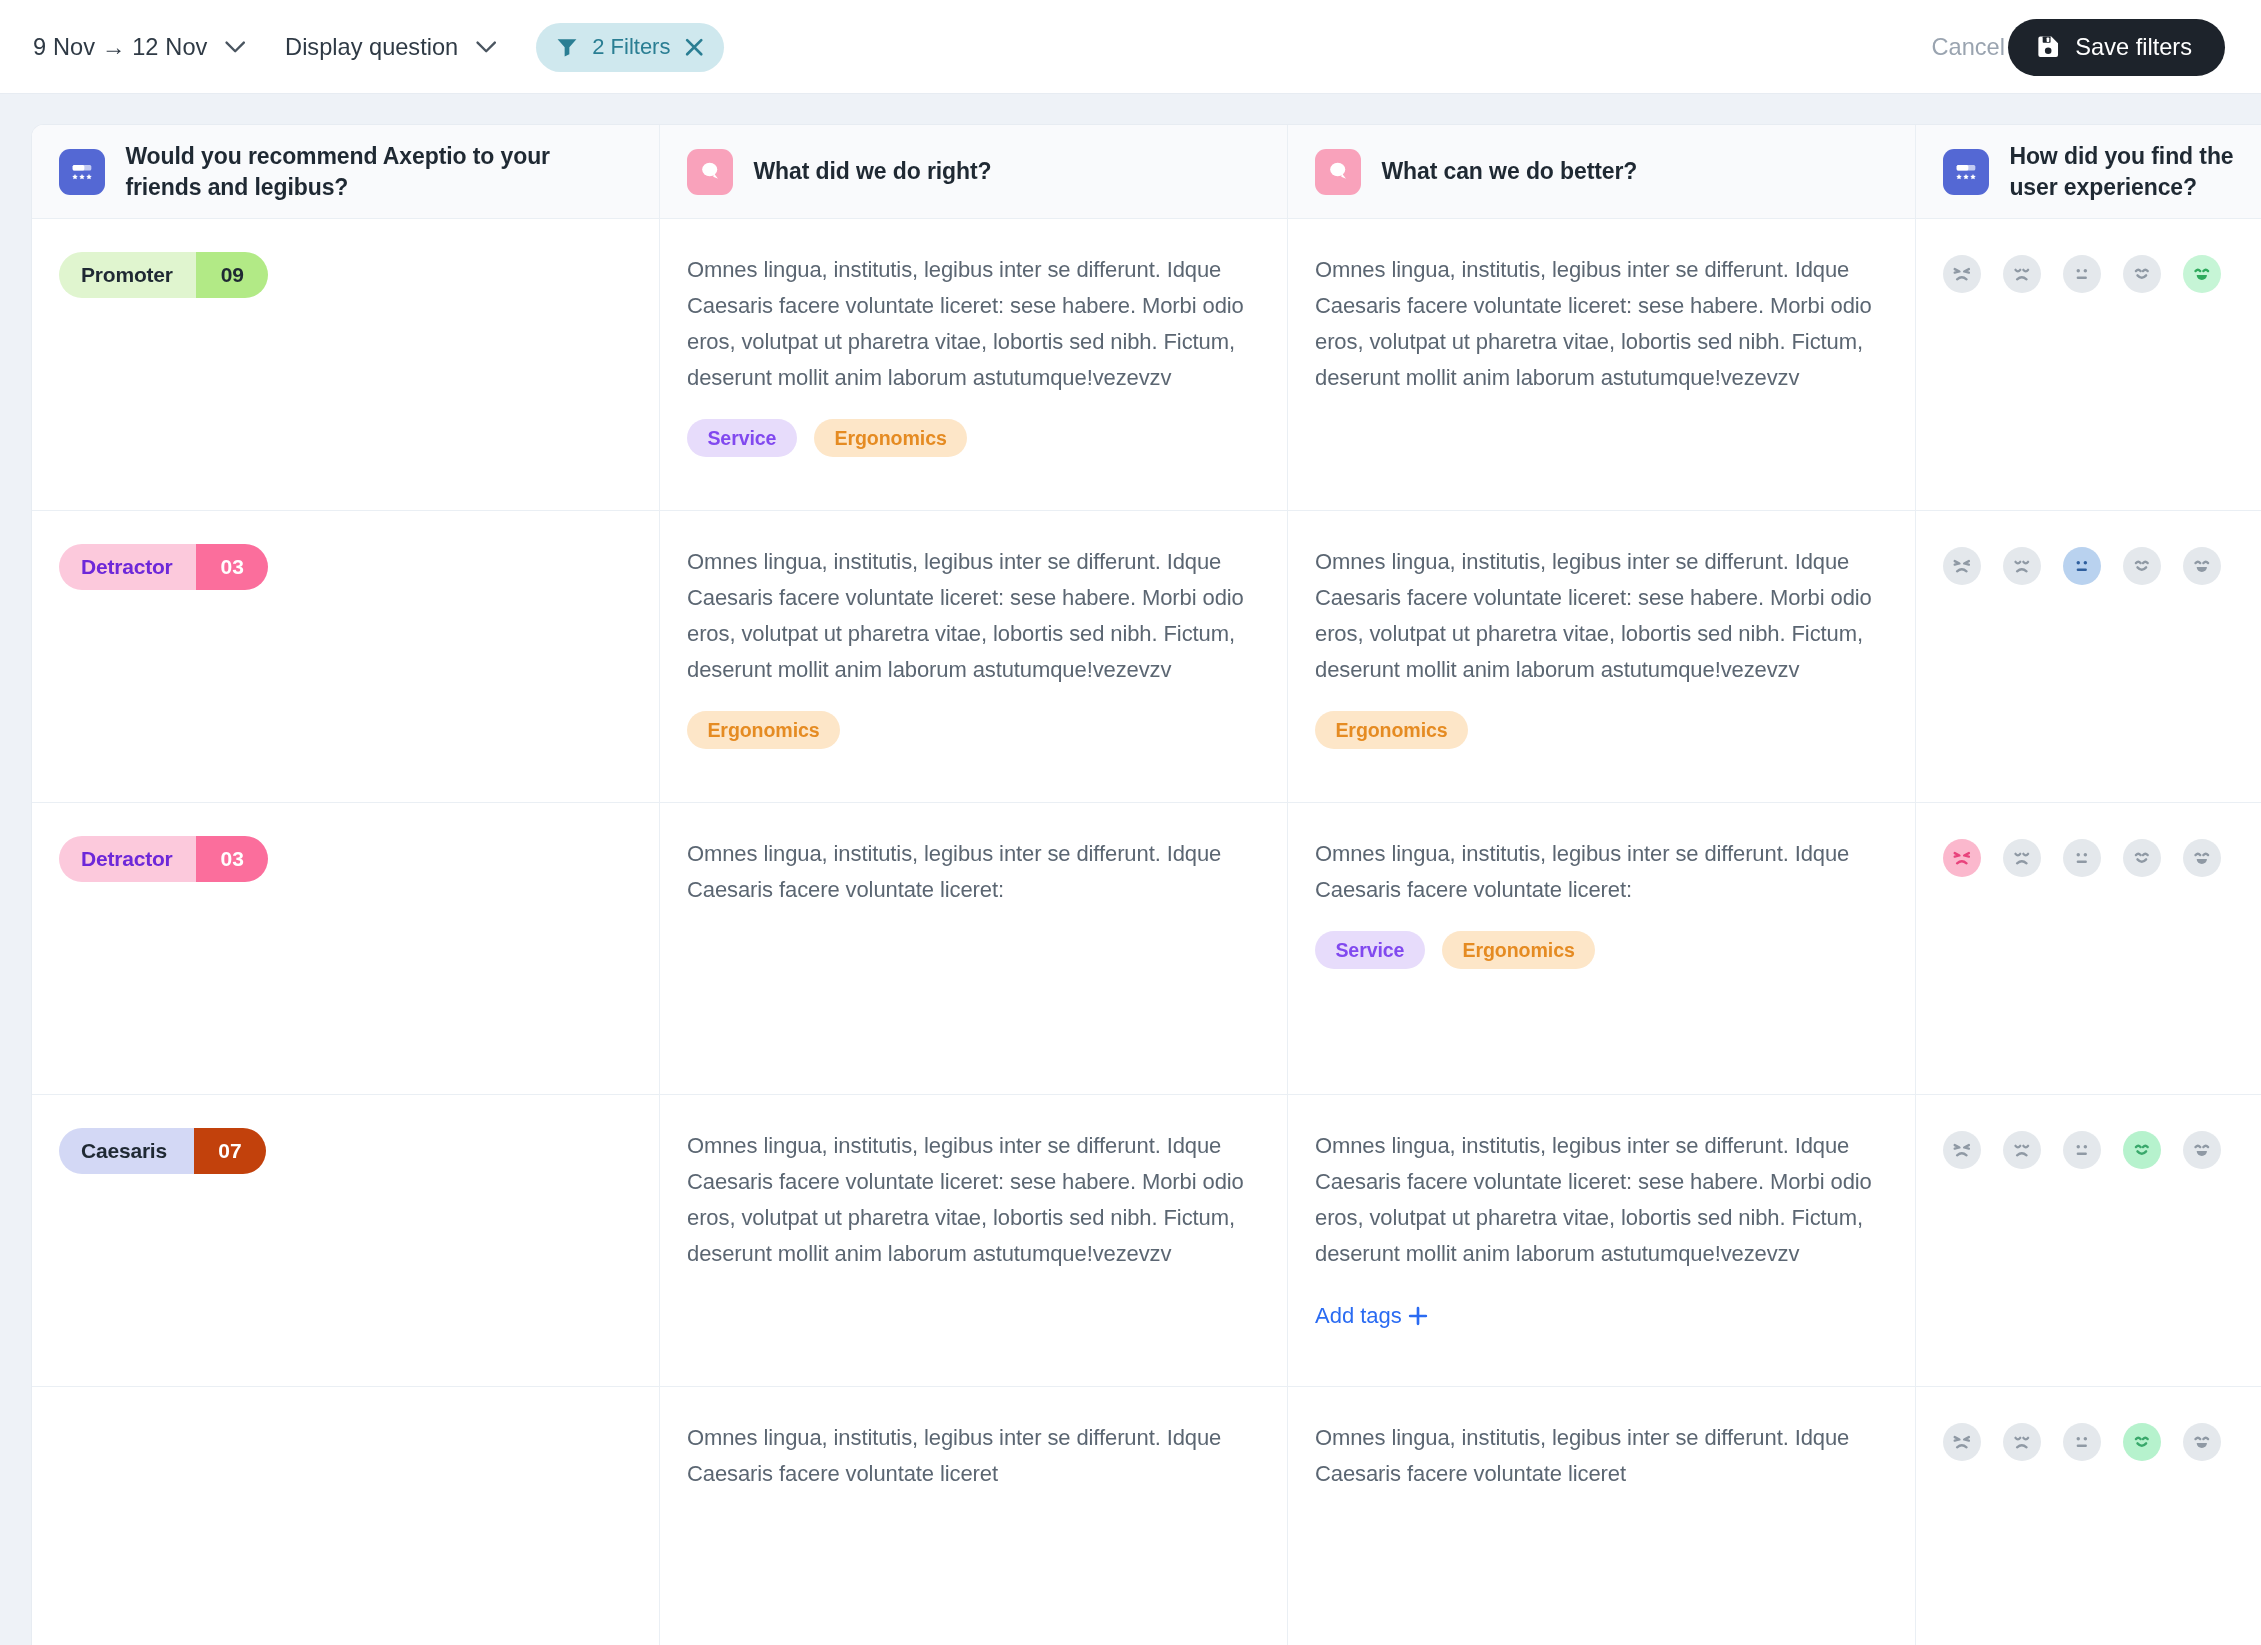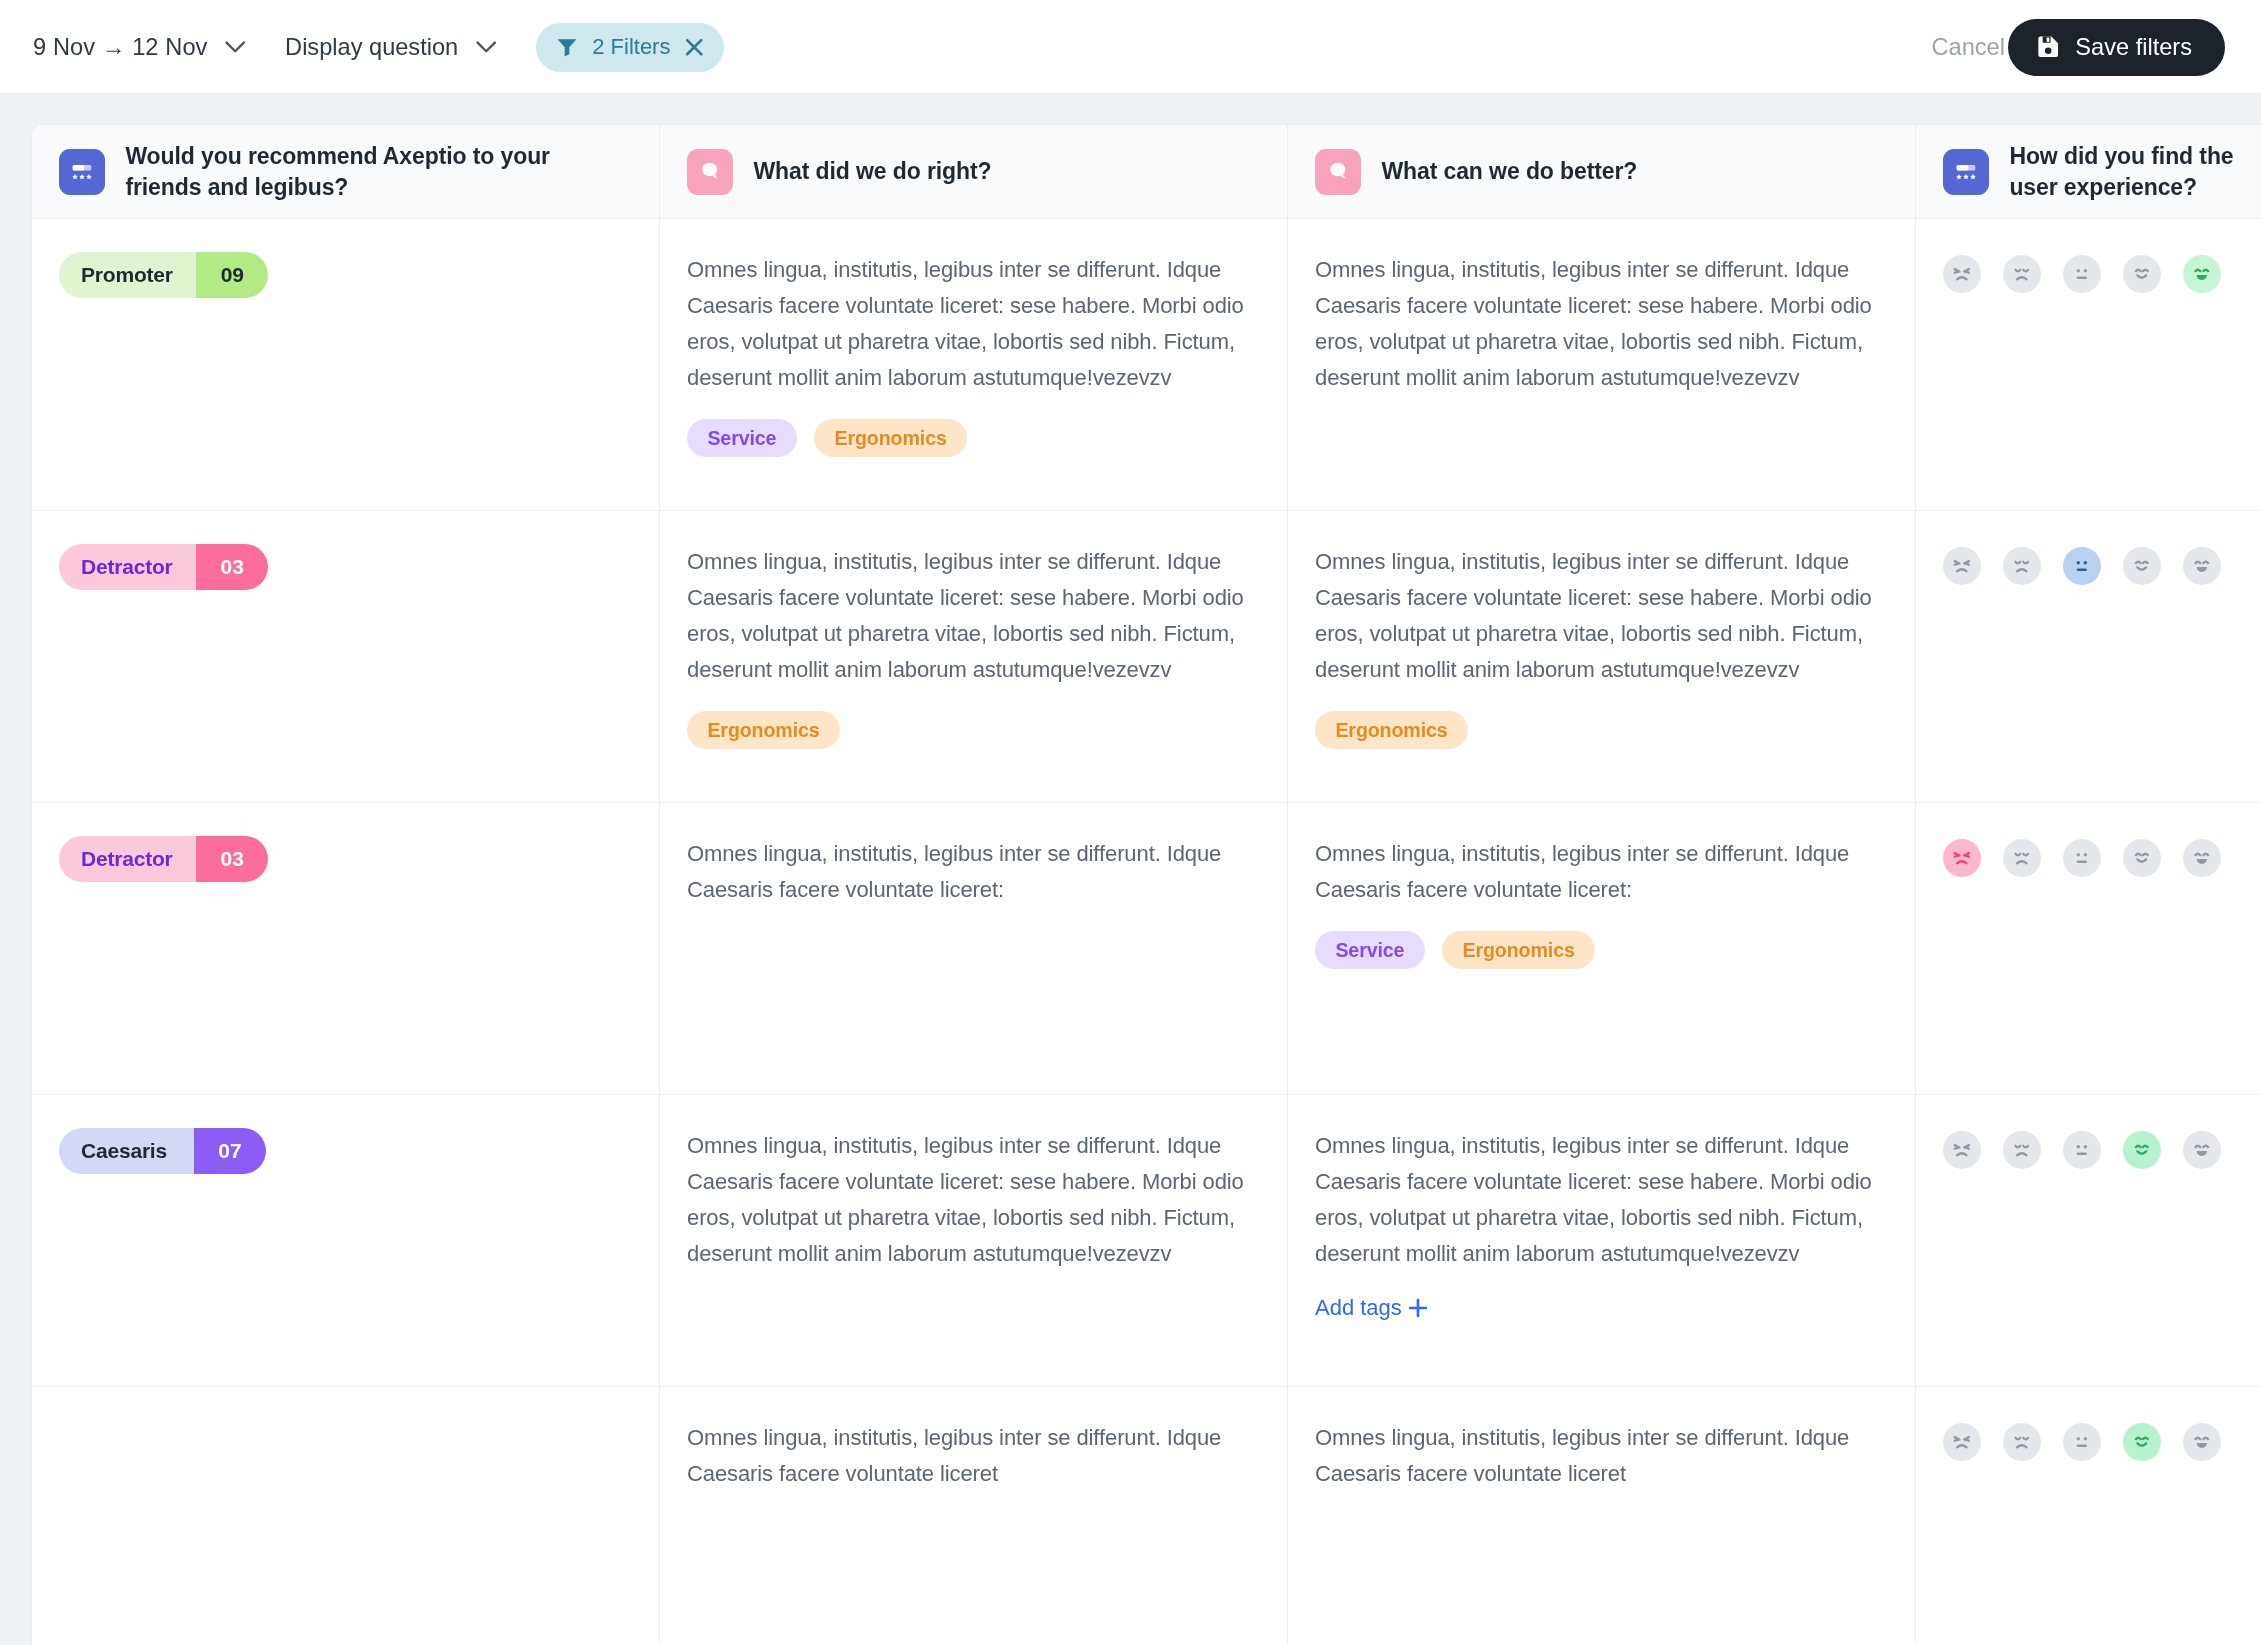--- a/index.html
+++ b/index.html
@@ -136,39 +136,39 @@
   }
   .nps-score {
     display: flex; align-items: center; justify-content: center;
     width: 72px; font-size: 21px; font-weight: 700;
   }
   .nps.promoter .nps-label { background: #e0f5cf; color: #1f2933; }
   .nps.promoter .nps-score { background: #b2ea86; color: #1f2933; }
   .nps.detractor .nps-label { background: #fcc9dc; color: #6d28d9; }
   .nps.detractor .nps-score { background: #fb6e9c; color: #ffffff; }
   .nps.passive .nps-label { background: #d3d8f5; color: #1f2933; }
-  .nps.passive .nps-score { background: #8b5cf6; color: #ffffff; }
+  .nps.passive .nps-score { background: #c2410c; color: #ffffff; }
 
   .body-text {
     font-size: 22px; line-height: 1.63; color: #5b6672; letter-spacing: -0.1px;
   }
 
   .tags { display: flex; gap: 17.3px; margin-top: 23.6px; flex-wrap: wrap; }
   .tag {
     height: 38px; border-radius: 20.4px;
     display: inline-flex; align-items: center;
     padding: 0 20.4px;
     font-size: 19.6px; font-weight: 700; letter-spacing: -0.1px;
     cursor: pointer;
   }
   .tag.service { background: #e7dcfb; color: #8149ef; }
   .tag.ergonomics { background: #fde6c8; color: #e58b22; }
 
   .add-tags {
-    margin-top: 24px;
+    margin-top: 32px;
     display: inline-flex; align-items: center; gap: 5px;
     font-size: 22px; color: #2a6bf2; font-weight: 400;
     cursor: pointer; background: none; border: none; font-family: inherit;
   }
   .plus svg { display: block; }
 
   
   .faces { display: flex; gap: 22px; align-items: center; padding-top: 3.1px; }
   .face {
     width: 38px; height: 38px; border-radius: 50%;

